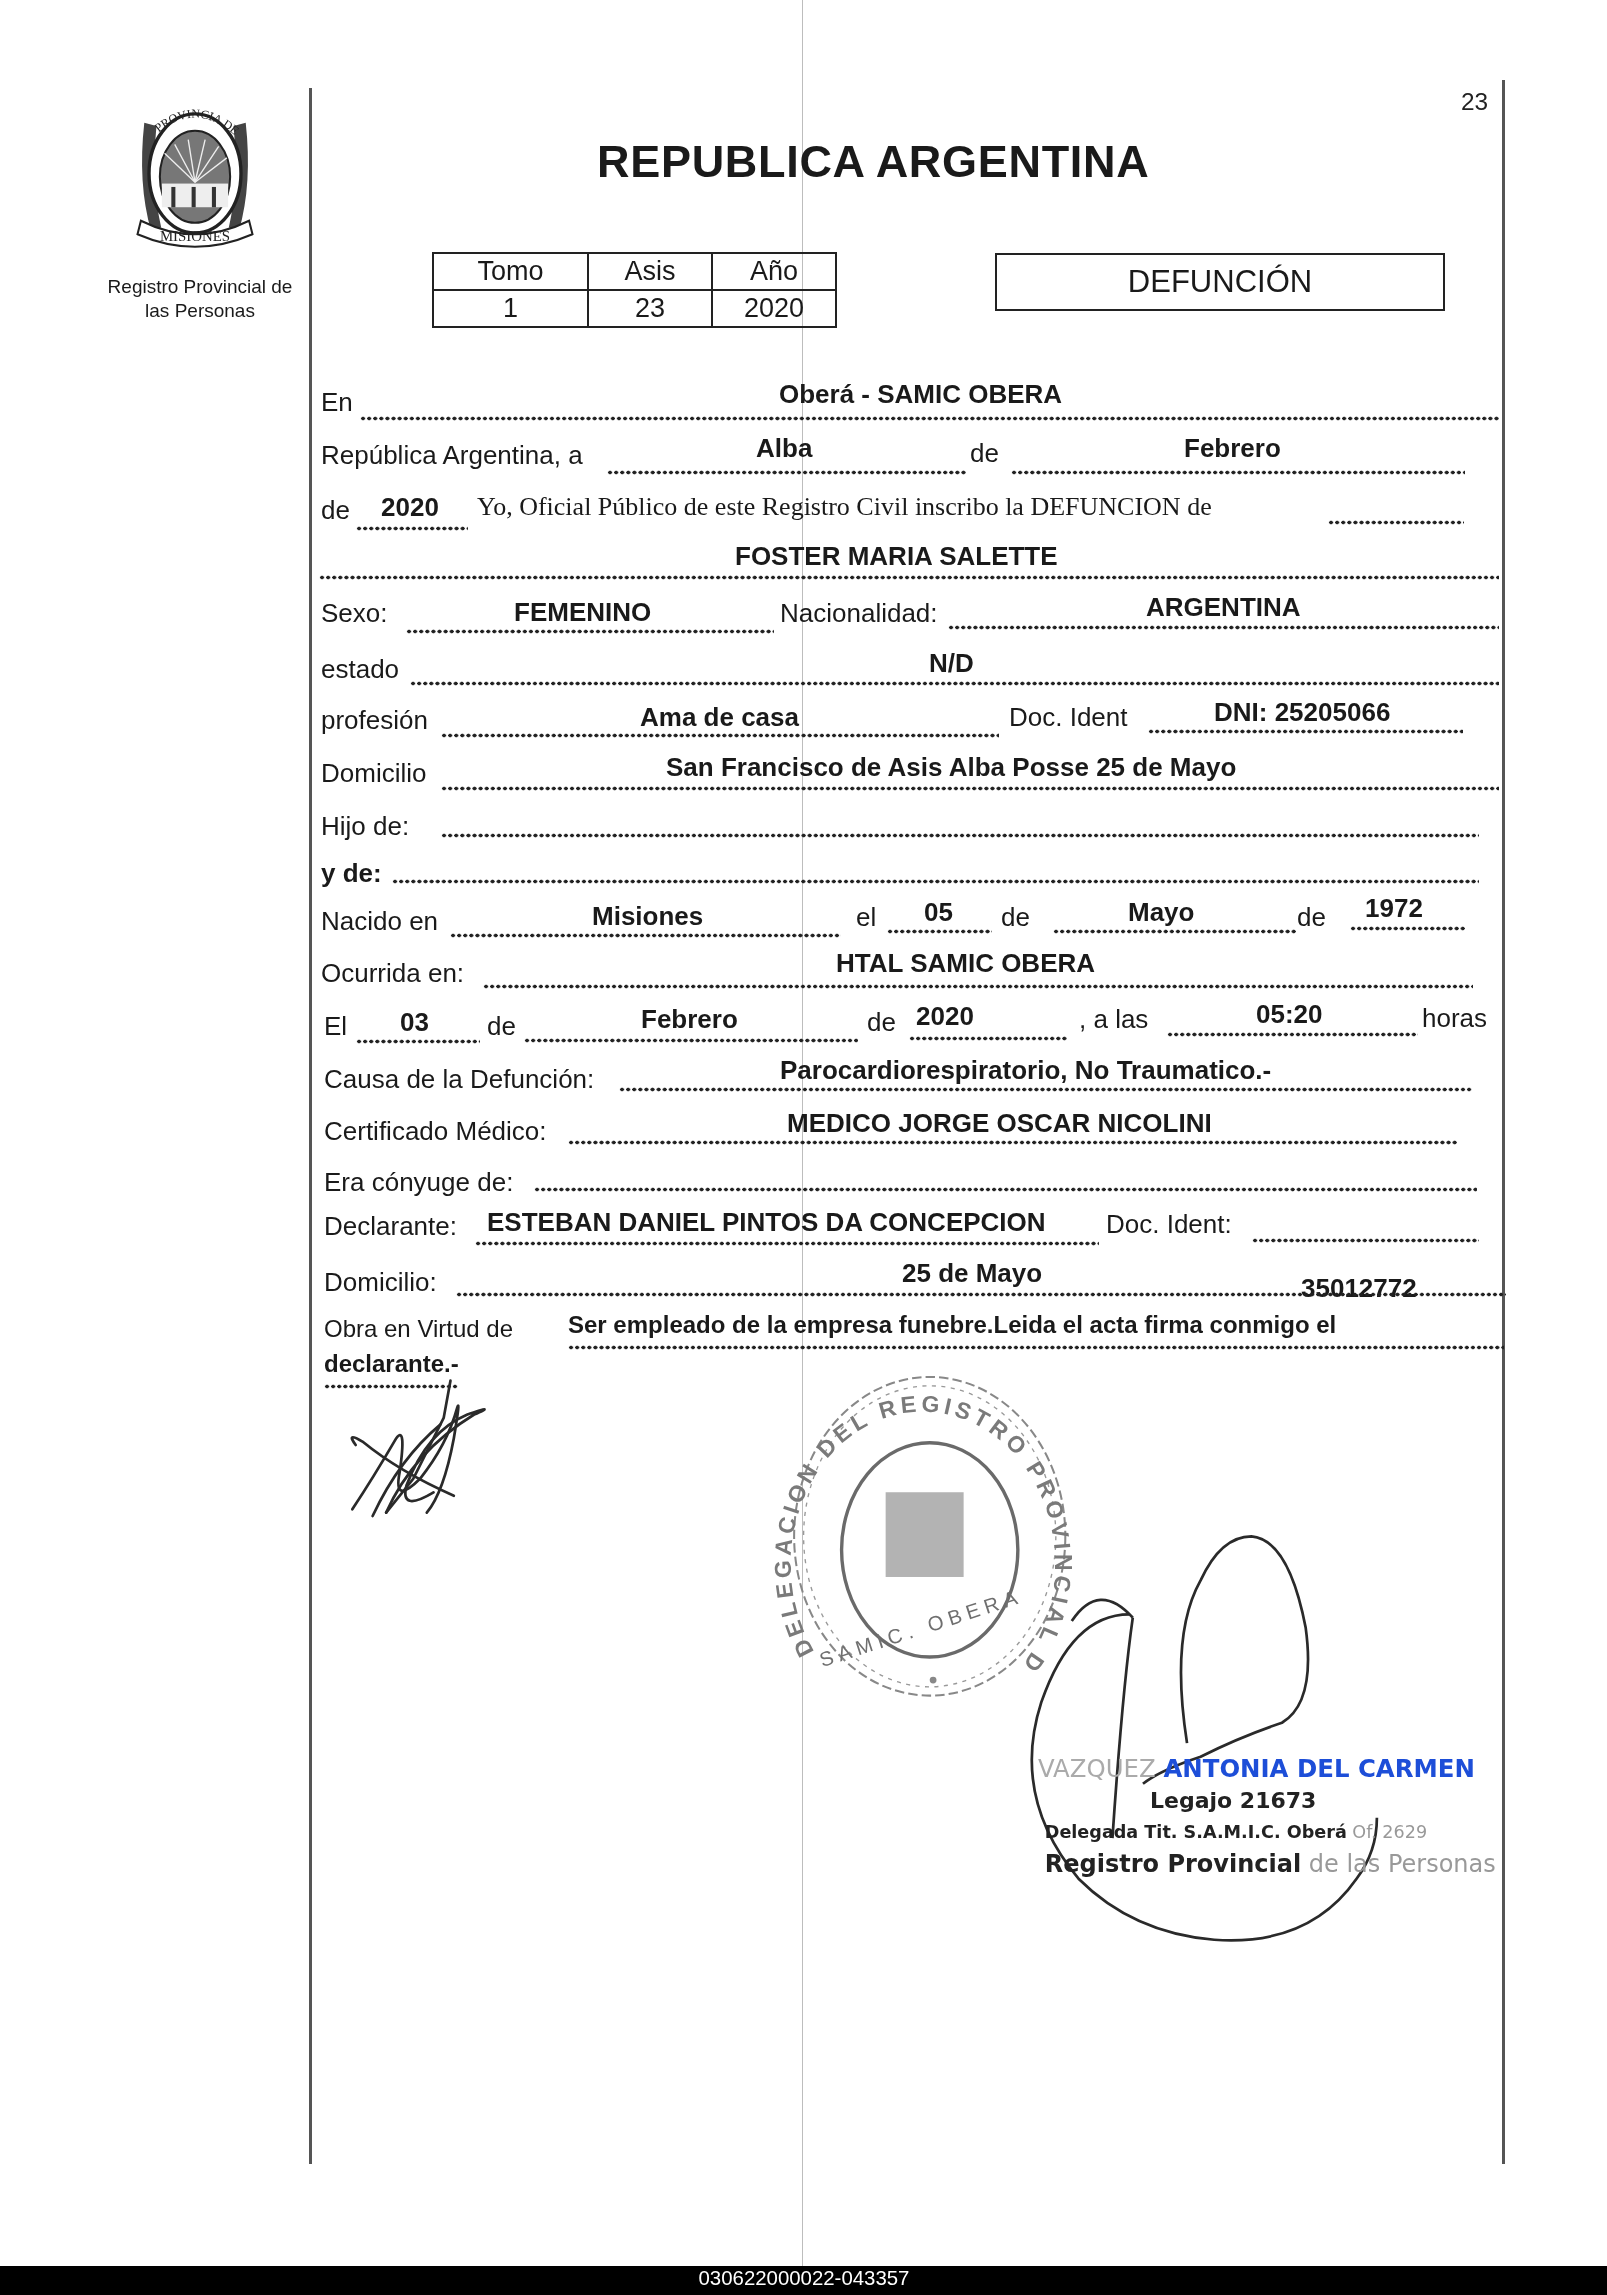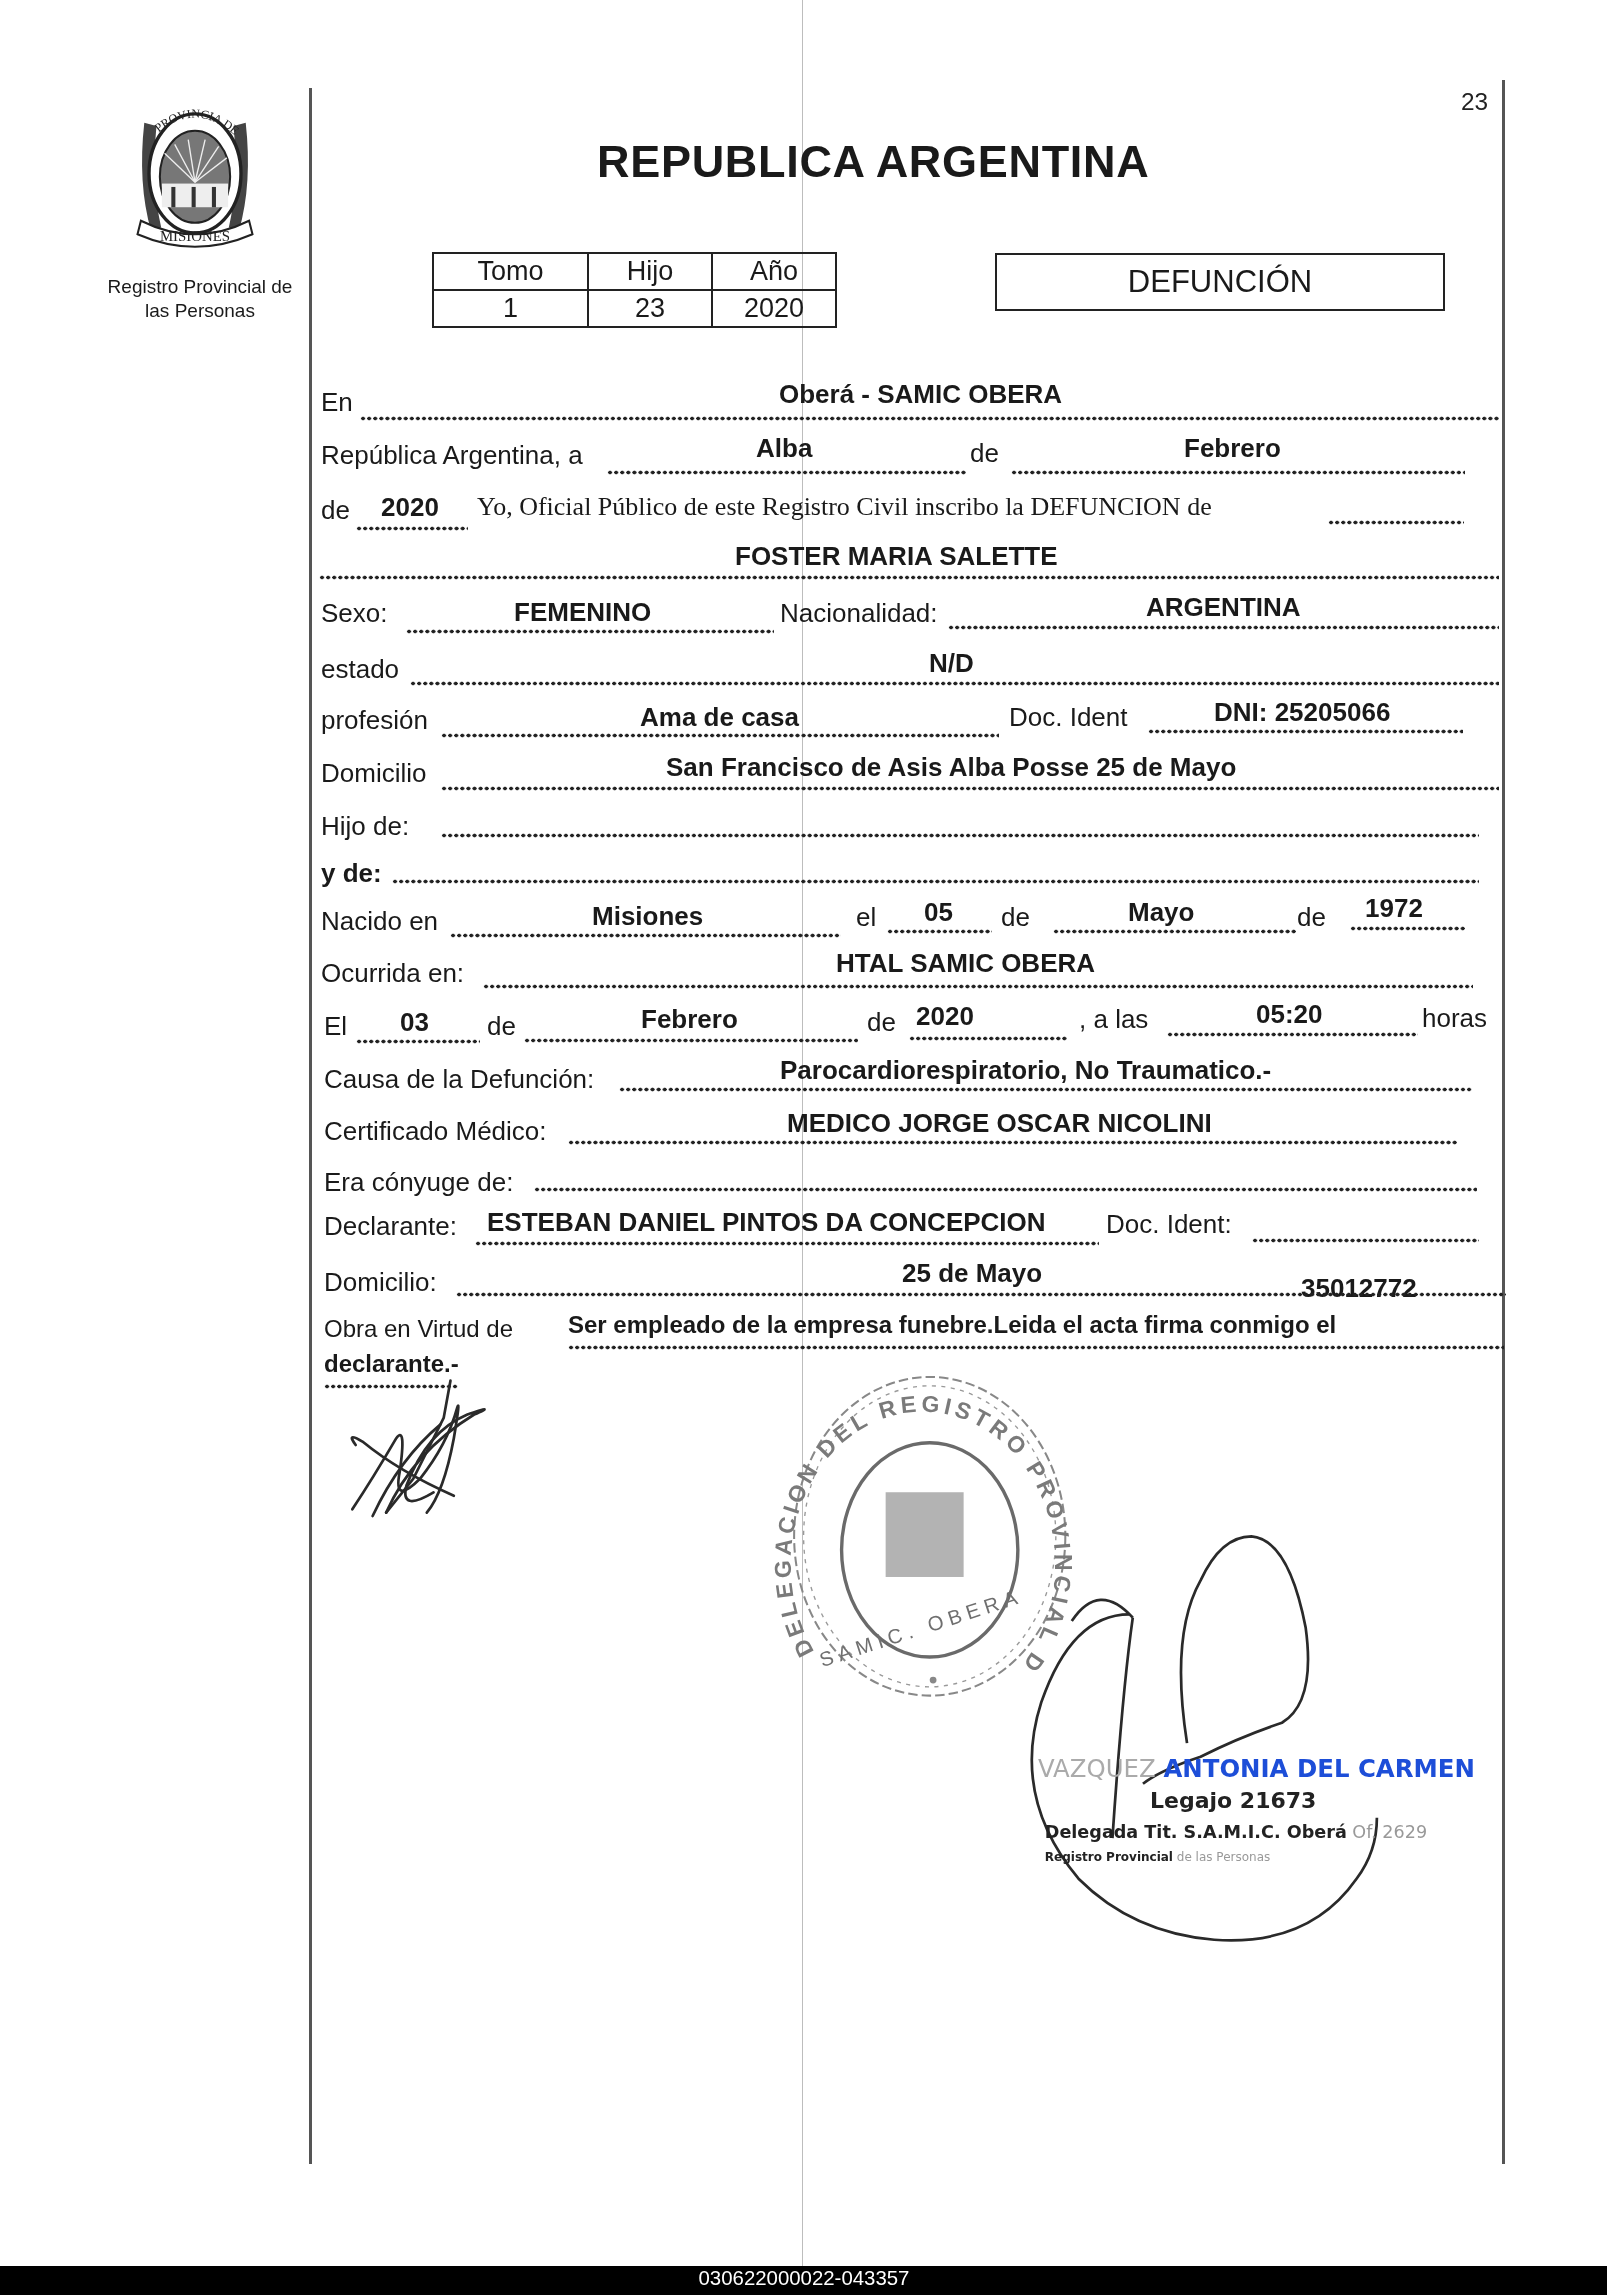--- a/index.html
+++ b/index.html
@@ -62,21 +62,21 @@
   <div>Registro Provincial de</div>
   <div>las Personas</div>
 </div>
 
 <div class="title">REPUBLICA ARGENTINA</div>
 
 <table class="ref">
   <tbody>
       <tr>
     <td class="c1">Tomo</td>
-    <td>Hijo</td>
+    <td>Asis</td>
     <td>Año</td>
   </tr>
   <tr>
     <td class="c1">1</td>
     <td>23</td>
     <td>2020</td>
   </tr>
 </tbody>
   </table>
 <div class="defbox">DEFUNCIÓN</div>
@@ -223,20 +223,20 @@
 </svg>
 
 <div class="abs" style="left:1038px;top:1754px;width:400px;">
   <div class="sig-text" style="left:0;top:0;font-size:24.4px;">
     <span style="color:#aaa;">VAZQUEZ </span><span style="font-weight:bold;color:#1d4ed8;">ANTONIA DEL CARMEN</span>
   </div>
   <div class="sig-text" style="left:112px;top:34px;font-size:22px;font-weight:bold;color:#222;">Legajo 21673</div>
   <div class="sig-text" style="left:6.8px;top:68px;font-size:17.6px;">
     <span style="font-weight:bold;color:#222;">Delegada Tit. S.A.M.I.C. Oberá</span><span style="color:#999;"> Of. 2629</span>
   </div>
-  <div class="sig-text" style="left:6.8px;top:96px;font-size:12px;">
+  <div class="sig-text" style="left:6.8px;top:96px;font-size:24px;">
     <span style="font-weight:bold;color:#222;">Registro Provincial</span><span style="color:#999;"> de las Personas</span>
   </div>
 </div>
 
 <div class="footer-bar"></div>
 <div class="footer-text">030622000022-043357</div>
 
 
 </body></html>

